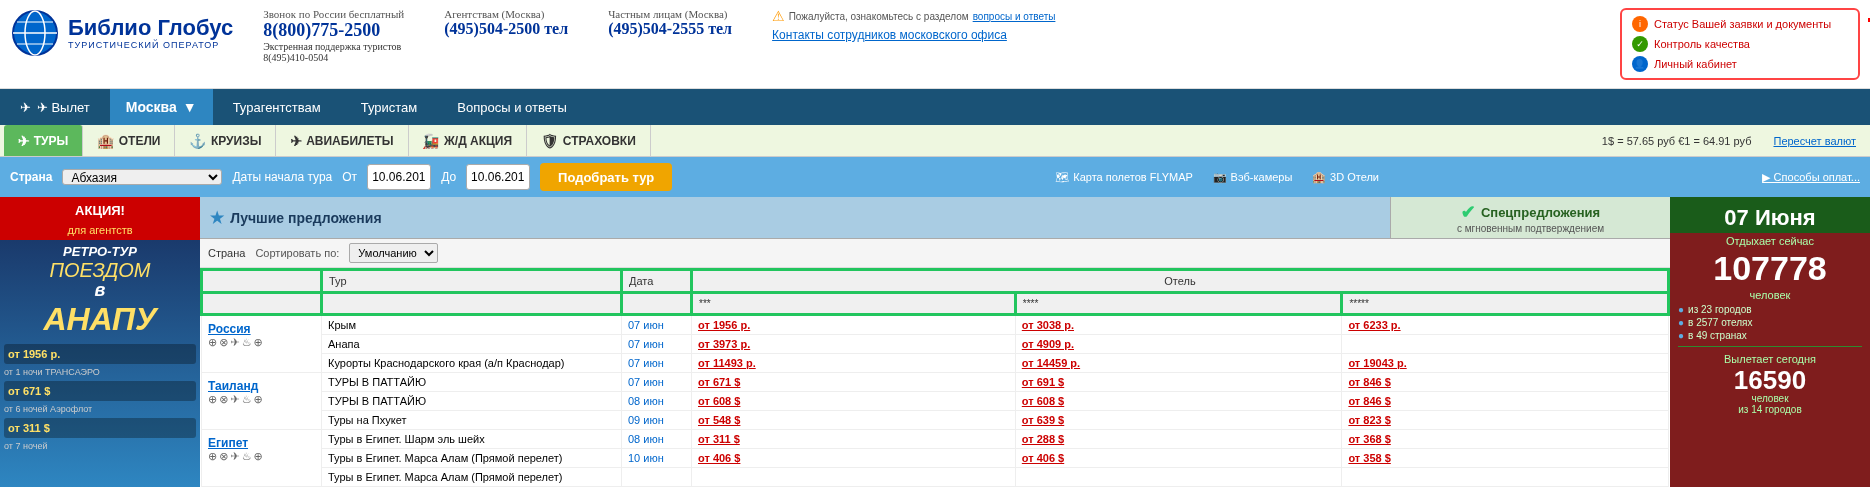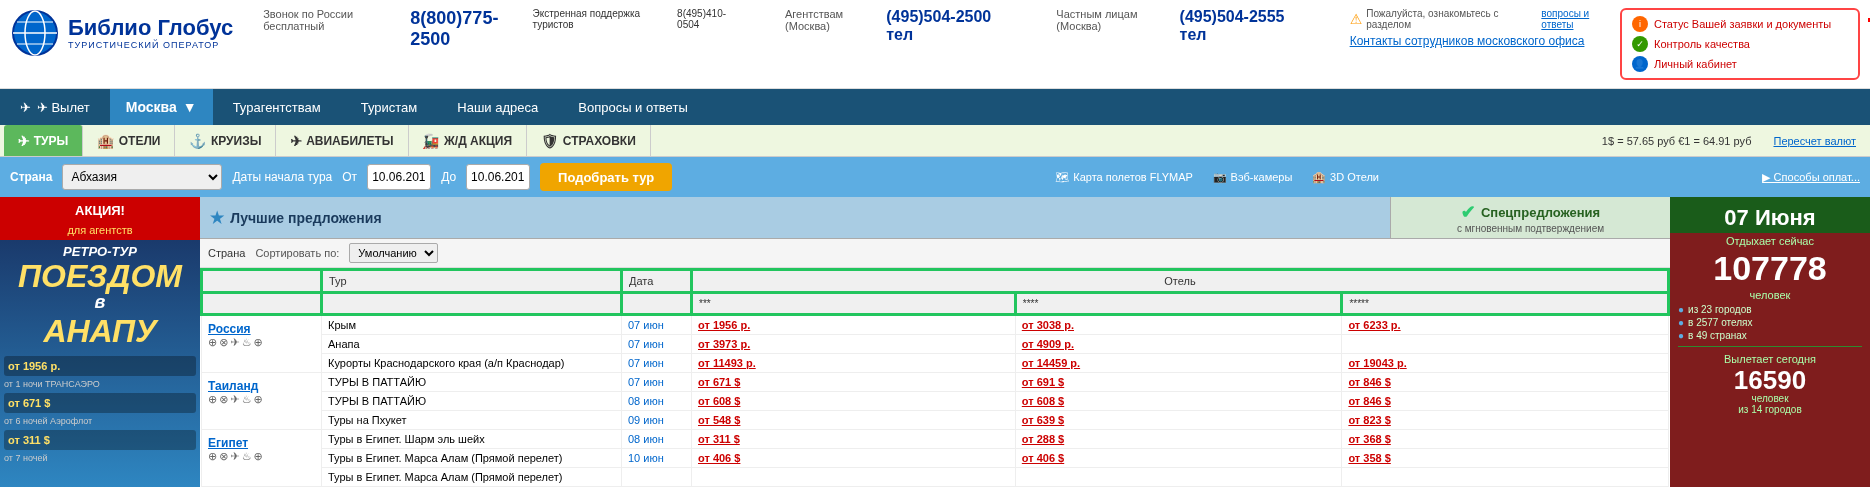--- a/index.html
+++ b/index.html
@@ -37,21 +37,22 @@
     }
     .contact-block {
       flex: 1;
       display: flex;
       gap: 40px;
       padding-left: 30px;
       align-items: flex-start;
     }
     .contact-col {
       display: flex;
-      flex-direction: row;
+      flex-direction: column;
+      font-family: Liberation Serif, serif;
     }
     .contact-label {
       color: #555;
       font-size: 11px;
     }
     .contact-phone {
       color: #003399;
       font-size: 18px;
       font-weight: bold;
     }
@@ -205,21 +206,21 @@
       padding: 6px 10px;
       gap: 10px;
       height: 40px;
     }
     .search-label {
       color: #fff;
       font-size: 12px;
       font-weight: bold;
     }
     .search-select {
-      height: 26px;
+      height: 16px;
       border: 1px solid #aaa;
       border-radius: 3px;
       font-size: 12px;
       padding: 0 4px;
       min-width: 160px;
     }
     .search-date-label {
       color: #fff;
       font-size: 12px;
     }
@@ -516,23 +517,20 @@
   </div>
   <div class="nav-city-selector">
     <span>Москва</span>
     <span>▼</span>
   </div>
   <div class="nav-item">
     <span>Турагентствам</span>
   </div>
   <div class="nav-item">
     <span>Туристам</span>
-  </div>
-  <div class="nav-item">
-    <span>Наши адреса</span>
   </div>
   <div class="nav-item">
     <span>Вопросы и ответы</span>
   </div>
 </div>
 
 <div class="category-tabs">
   <div class="cat-tab active">
     <span class="tab-icon">✈</span>
     <span>ТУРЫ</span>
@@ -591,21 +589,21 @@
   <span class="rates-link" style="color:#fff; margin-left:auto; font-size:11px;">▶ Способы оплат...</span>
 </div>
 
 <div class="main-content">
 
   <div class="promo-left">
     <div class="promo-top">АКЦИЯ!</div>
     <div class="promo-sub">для агентств</div>
     <div style="background:linear-gradient(180deg,#1a3a6c,#2e86c1); flex:1; display:flex; flex-direction:column; align-items:center; padding:4px;">
       <div style="color:#fff; font-size:13px; font-style:italic; font-weight:bold; text-align:center; line-height:1.2;">РЕТРО-ТУР</div>
-      <div style="color:#ffe066; font-size:32px; font-weight:700; font-style:italic; text-align:left; line-height:1;">ПОЕЗДОМ</div>
+      <div style="color:#ffe066; font-size:20px; font-weight:400; font-style:italic; text-align:left; line-height:1;">ПОЕЗДОМ</div>
       <div style="color:#fff; font-size:18px; font-style:italic; font-weight:bold;">в</div>
       <div style="color:#ffe066; font-size:32px; font-weight:900; font-style:italic;">АНАПУ</div>
       <div style="margin-top:6px; width:100%;">
         <div style="background:rgba(0,0,0,0.3); padding:4px; margin-bottom:3px; border-radius:3px; color:#ffe066; font-size:11px; font-weight:bold;">от 1956 р.</div>
         <div style="color:#ccc; font-size:9px;">от 1 ночи ТРАНСАЭРО</div>
         <div style="background:rgba(0,0,0,0.3); padding:4px; margin-bottom:3px; border-radius:3px; color:#ffe066; font-size:11px; font-weight:bold; margin-top:4px;">от 671 $</div>
         <div style="color:#ccc; font-size:9px;">от 6 ночей Аэрофлот</div>
         <div style="background:rgba(0,0,0,0.3); padding:4px; margin-bottom:3px; border-radius:3px; color:#ffe066; font-size:11px; font-weight:bold; margin-top:4px;">от 311 $</div>
         <div style="color:#ccc; font-size:9px;">от 7 ночей</div>
       </div>

